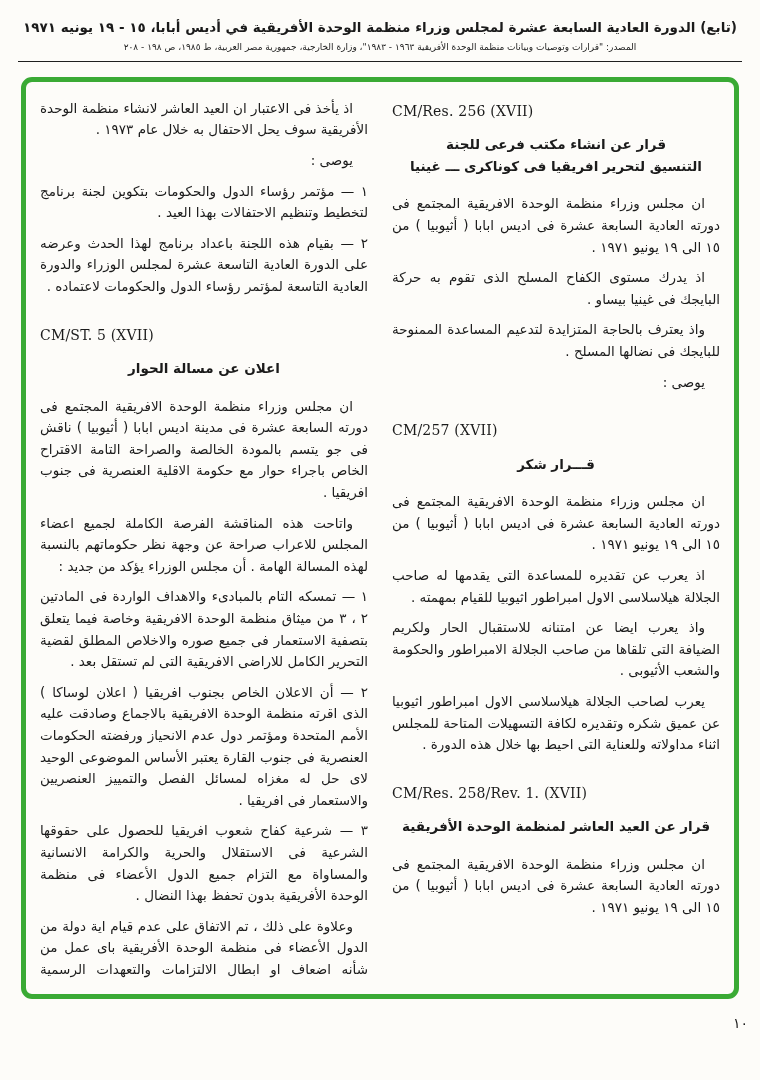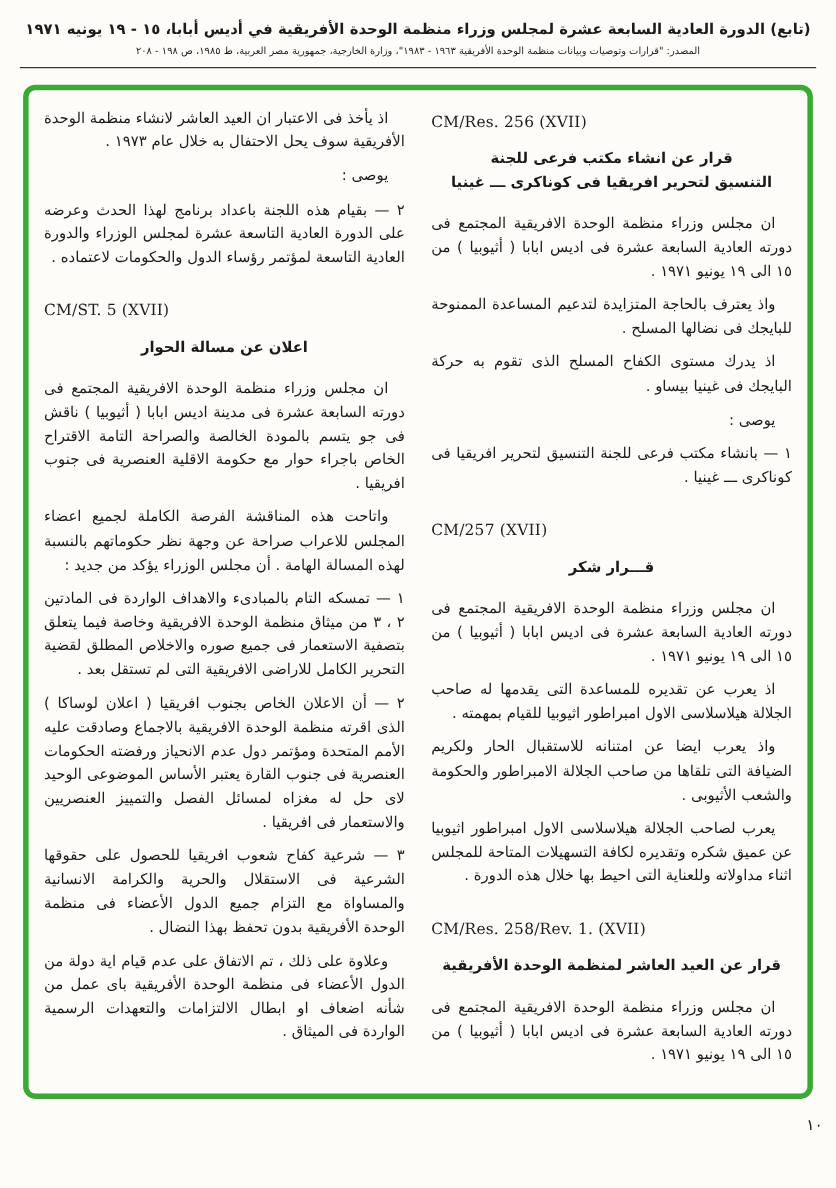--- a/index.html
+++ b/index.html
@@ -65,37 +65,37 @@
 
   <hr class="rule">
 
   <div class="green-box" style="border-color: rgb(58, 170, 53);">
     <div class="cols">
       <section class="col">
           <p class="blk code">CM/Res. 256 (XVII)</p>
           <p class="blk title">قرار عن انشاء مكتب فرعى للجنة
 التنسيق لتحرير افريقيا فى كوناكرى ـــ غينيا</p>
           <p class="blk para">ان مجلس وزراء منظمة الوحدة الافريقية المجتمع فى دورته العادية السابعة عشرة فى اديس ابابا ( أثيوبيا ) من ١٥ الى ١٩ يونيو ١٩٧١ .</p>
+          <p class="blk para">اذ يدرك مستوى الكفاح المسلح الذى تقوم به حركة البايجك فى غينيا بيساو .</p>
           <p class="blk para">واذ يعترف بالحاجة المتزايدة لتدعيم المساعدة الممنوحة للبايجك فى نضالها المسلح .</p>
-          <p class="blk para">اذ يدرك مستوى الكفاح المسلح الذى تقوم به حركة البايجك فى غينيا بيساو .</p>
           <p class="blk para">يوصى :</p>
-          <p class="blk item">١ — بانشاء مكتب فرعى للجنة التنسيق لتحرير افريقيا فى كوناكرى ـــ غينيا .</p>
           <p class="blk code">CM/257 (XVII)</p>
           <p class="blk title">قـــرار شكر</p>
           <p class="blk para">ان مجلس وزراء منظمة الوحدة الافريقية المجتمع فى دورته العادية السابعة عشرة فى اديس ابابا ( أثيوبيا ) من ١٥ الى ١٩ يونيو ١٩٧١ .</p>
           <p class="blk para">اذ يعرب عن تقديره للمساعدة التى يقدمها له صاحب الجلالة هيلاسلاسى الاول امبراطور اثيوبيا للقيام بمهمته .</p>
           <p class="blk para">واذ يعرب ايضا عن امتنانه للاستقبال الحار ولكريم الضيافة التى تلقاها من صاحب الجلالة الامبراطور والحكومة والشعب الأثيوبى .</p>
           <p class="blk para">يعرب لصاحب الجلالة هيلاسلاسى الاول امبراطور اثيوبيا عن عميق شكره وتقديره لكافة التسهيلات المتاحة للمجلس اثناء مداولاته وللعناية التى احيط بها خلال هذه الدورة .</p>
           <p class="blk code">CM/Res. 258/Rev. 1. (XVII)</p>
           <p class="blk title">قرار عن العيد العاشر لمنظمة الوحدة الأفريقية</p>
           <p class="blk para">ان مجلس وزراء منظمة الوحدة الافريقية المجتمع فى دورته العادية السابعة عشرة فى اديس ابابا ( أثيوبيا ) من ١٥ الى ١٩ يونيو ١٩٧١ .</p>
         </section>
       <section class="col">
           <p class="blk para">اذ يأخذ فى الاعتبار ان العيد العاشر لانشاء منظمة الوحدة الأفريقية سوف يحل الاحتفال به خلال عام ١٩٧٣ .</p>
           <p class="blk para">يوصى :</p>
+          <p class="blk item">١ — مؤتمر رؤساء الدول والحكومات بتكوين لجنة برنامج لتخطيط وتنظيم الاحتفالات بهذا العيد .</p>
           <p class="blk item">٢ — بقيام هذه اللجنة باعداد برنامج لهذا الحدث وعرضه على الدورة العادية التاسعة عشرة لمجلس الوزراء والدورة العادية التاسعة لمؤتمر رؤساء الدول والحكومات لاعتماده .</p>
           <p class="blk code">CM/ST. 5 (XVII)</p>
           <p class="blk title">اعلان عن مسالة الحوار</p>
           <p class="blk para">ان مجلس وزراء منظمة الوحدة الافريقية المجتمع فى دورته السابعة عشرة فى مدينة اديس ابابا ( أثيوبيا ) ناقش فى جو يتسم بالمودة الخالصة والصراحة التامة الاقتراح الخاص باجراء حوار مع حكومة الاقلية العنصرية فى جنوب افريقيا .</p>
           <p class="blk para">واتاحت هذه المناقشة الفرصة الكاملة لجميع اعضاء المجلس للاعراب صراحة عن وجهة نظر حكوماتهم بالنسبة لهذه المسالة الهامة . أن مجلس الوزراء يؤكد من جديد :</p>
           <p class="blk item">١ — تمسكه التام بالمبادىء والاهداف الواردة فى المادتين ٢ ، ٣ من ميثاق منظمة الوحدة الافريقية وخاصة فيما يتعلق بتصفية الاستعمار فى جميع صوره والاخلاص المطلق لقضية التحرير الكامل للاراضى الافريقية التى لم تستقل بعد .</p>
           <p class="blk item">٢ — أن الاعلان الخاص بجنوب افريقيا ( اعلان لوساكا ) الذى اقرته منظمة الوحدة الافريقية بالاجماع وصادقت عليه الأمم المتحدة ومؤتمر دول عدم الانحياز ورفضته الحكومات العنصرية فى جنوب القارة يعتبر الأساس الموضوعى الوحيد لاى حل له مغزاه لمسائل الفصل والتمييز العنصريين والاستعمار فى افريقيا .</p>
           <p class="blk item">٣ — شرعية كفاح شعوب افريقيا للحصول على حقوقها الشرعية فى الاستقلال والحرية والكرامة الانسانية والمساواة مع التزام جميع الدول الأعضاء فى منظمة الوحدة الأفريقية بدون تحفظ بهذا النضال .</p>
           <p class="blk para">وعلاوة على ذلك ، تم الاتفاق على عدم قيام اية دولة من الدول الأعضاء فى منظمة الوحدة الأفريقية باى عمل من شأنه اضعاف او ابطال الالتزامات والتعهدات الرسمية الواردة فى الميثاق .</p>
         </section>

